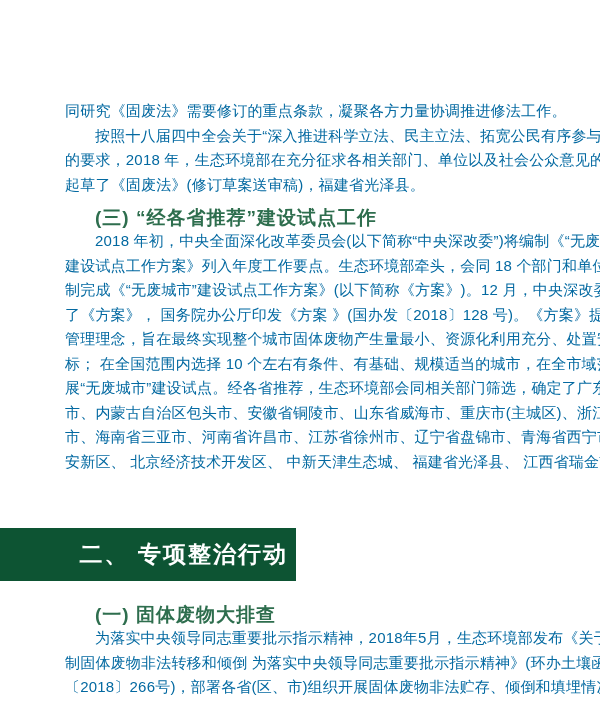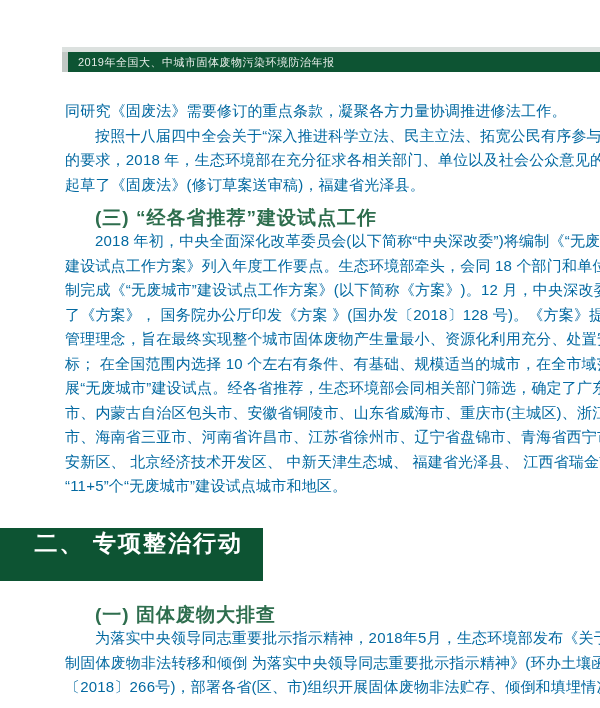--- a/index.html
+++ b/index.html
@@ -70,47 +70,40 @@
     letter-spacing: 1px;
     white-space: nowrap;
   }
   .subheading.h3 { top: 205px; }
   .subheading.h1 { top: 602px; }
 
   
   .banner {
     position: absolute;
     left: 0; top: 528px;
-    width: 263px; height: 53px;
+    width: 296px; height: 53px;
     background: #0d5433;
     display: flex;
-    align-items: flex-start;
+    align-items: center;
     justify-content: flex-end;
-    padding-right: 20px;
+    padding-right: 8px;
   }
   .banner .banner-text {
     color: #ffffff;
     font-size: 23px;
     font-weight: bold;
     letter-spacing: 2px;
     white-space: nowrap;
   }
 </style>
 </head>
 <body>
 
 <div class="page">
 
-  <div class="header">
-    <div class="strip"></div>
-    <div class="bar">
-      <div class="notch"></div>
-      <span class="title">2019年全国大、中城市固体废物污染环境防治年报</span>
-    </div>
-  </div>
 
   <div class="block-a">
     <div class="textline">同研究《固废法》需要修订的重点条款，凝聚各方力量协调推进修法工作。</div>
     <div class="textline indent">按照十八届四中全会关于“深入推进科学立法、民主立法、拓宽公民有序参与立法”</div>
     <div class="textline">的要求，2018 年，生态环境部在充分征求各相关部门、单位以及社会公众意见的基础上，</div>
     <div class="textline">起草了《固废法》(修订草案送审稿)，福建省光泽县。</div>
   </div>
 
   <div class="subheading h3">(三)  “经各省推荐”建设试点工作</div>
 
@@ -118,21 +111,20 @@
     <div class="textline indent">2018 年初，中央全面深化改革委员会(以下简称“中央深改委”)将编制《“无废城市”</div>
     <div class="textline">建设试点工作方案》列入年度工作要点。生态环境部牵头，会同 18 个部门和单位共同编</div>
     <div class="textline">制完成《“无废城市”建设试点工作方案》(以下简称《方案》)。12 月，中央深改委审议通过</div>
     <div class="textline">了《方案》， 国务院办公厅印发《方案 》(国办发〔2018〕128 号)。《方案》提出“无废城市”</div>
     <div class="textline">管理理念，旨在最终实现整个城市固体废物产生量最小、资源化利用充分、处置安全的目</div>
     <div class="textline">标； 在全国范围内选择 10 个左右有条件、有基础、规模适当的城市，在全市域范围内开</div>
     <div class="textline">展“无废城市”建设试点。经各省推荐，生态环境部会同相关部门筛选，确定了广东省深圳</div>
     <div class="textline">市、内蒙古自治区包头市、安徽省铜陵市、山东省威海市、重庆市(主城区)、浙江省绍兴</div>
     <div class="textline">市、海南省三亚市、河南省许昌市、江苏省徐州市、辽宁省盘锦市、青海省西宁市、河北雄</div>
     <div class="textline">安新区、 北京经济技术开发区、 中新天津生态城、 福建省光泽县、 江西省瑞金市作为</div>
-    <div class="textline">“11+5”个“无废城市”建设试点城市和地区。</div>
   </div>
 
   <div class="banner">
     <span class="banner-text">二、 专项整治行动</span>
   </div>
 
   <div class="subheading h1">(一) 固体废物大排查</div>
 
   <div class="block-c">
     <div class="textline indent">为落实中央领导同志重要批示指示精神，2018年5月，生态环境部发布《关于坚决遏</div>

